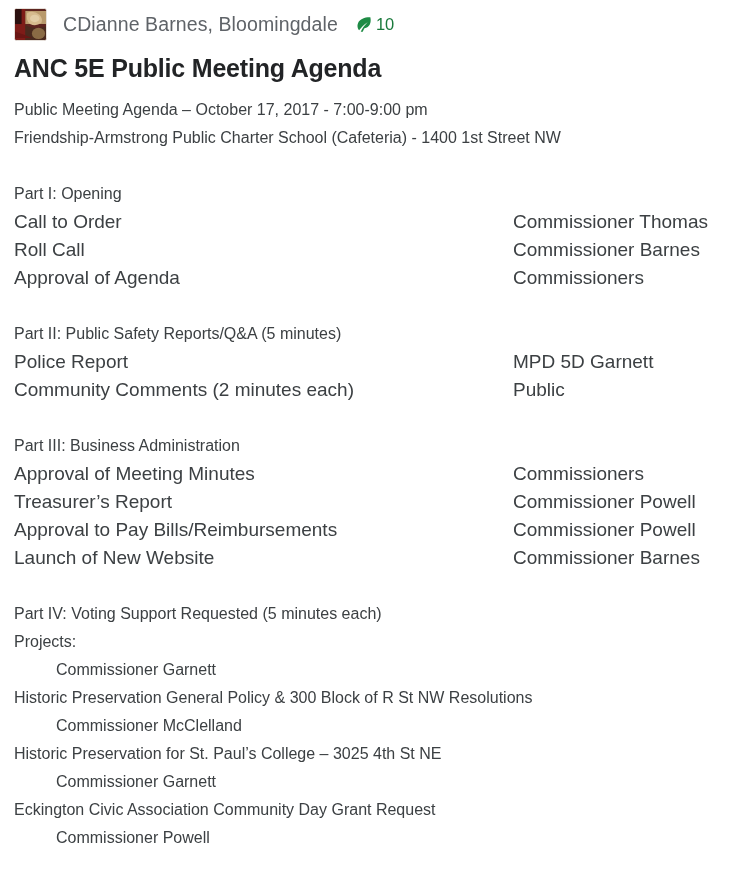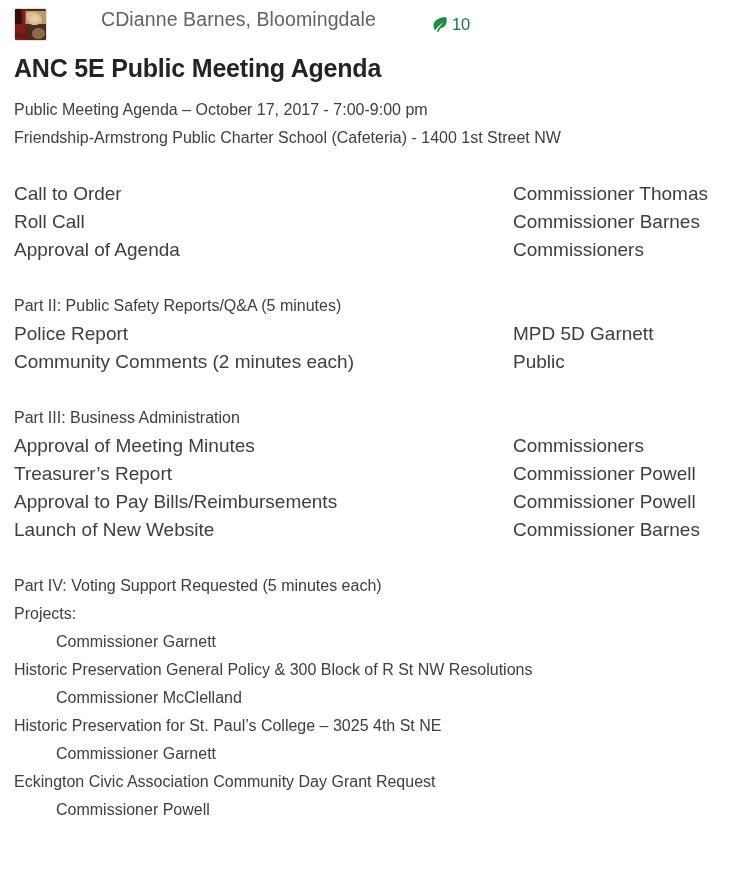--- a/index.html
+++ b/index.html
@@ -14,23 +14,23 @@
     height: 885px;
     font-family: "Liberation Sans", sans-serif;
     color: #3c4043;
     overflow: hidden;
     position: relative;
   }
 
   
   .post-header {
     display: flex;
+    align-items: center;
     padding: 8px 0 6px 14px;
     height: 46px;
-    gap: 38px;
   }
   .avatar {
     width: 33px;
     height: 33px;
     border-radius: 3px;
     flex: 0 0 auto;
     overflow: hidden;
     background: #4a1d18;
     position: relative;
     border: 1px solid #e6e0da;
@@ -133,20 +133,21 @@
 
 <div class="doc">
 
   <div class="doc-title">ANC 5E Public Meeting Agenda</div>
 
   <div class="line">Public Meeting Agenda – October 17, 2017 - 7:00-9:00 pm</div>
   <div class="line">Friendship-Armstrong Public Charter School (Cafeteria) - 1400 1st Street NW</div>
 
   <div class="blank"></div>
 
+  <div class="line">Part I: Opening</div>
   <div class="row">
     <div class="col-item">Call to Order</div>
     <div class="col-owner">Commissioner Thomas</div>
   </div>
   <div class="row">
     <div class="col-item">Roll Call</div>
     <div class="col-owner">Commissioner Barnes</div>
   </div>
   <div class="row">
     <div class="col-item">Approval of Agenda</div>

